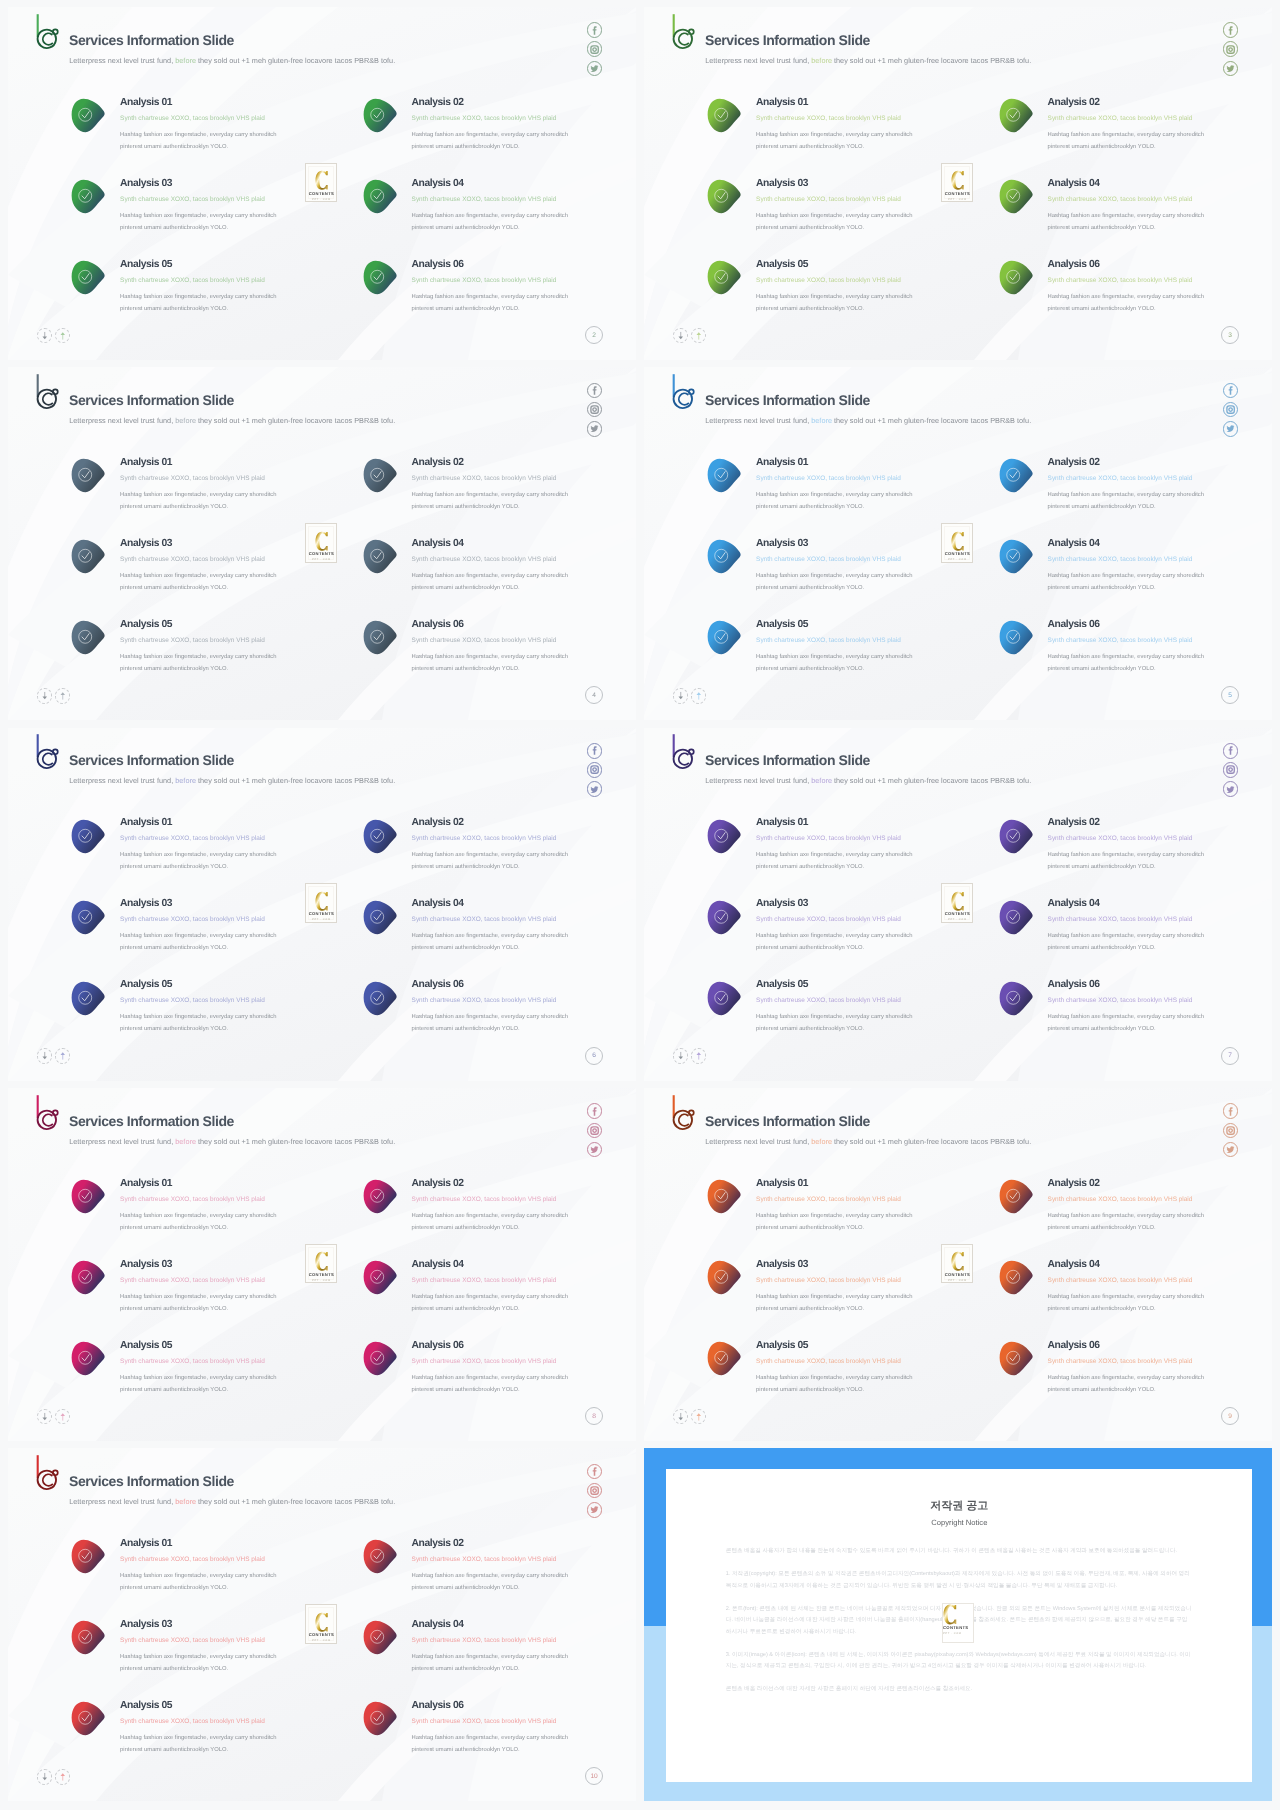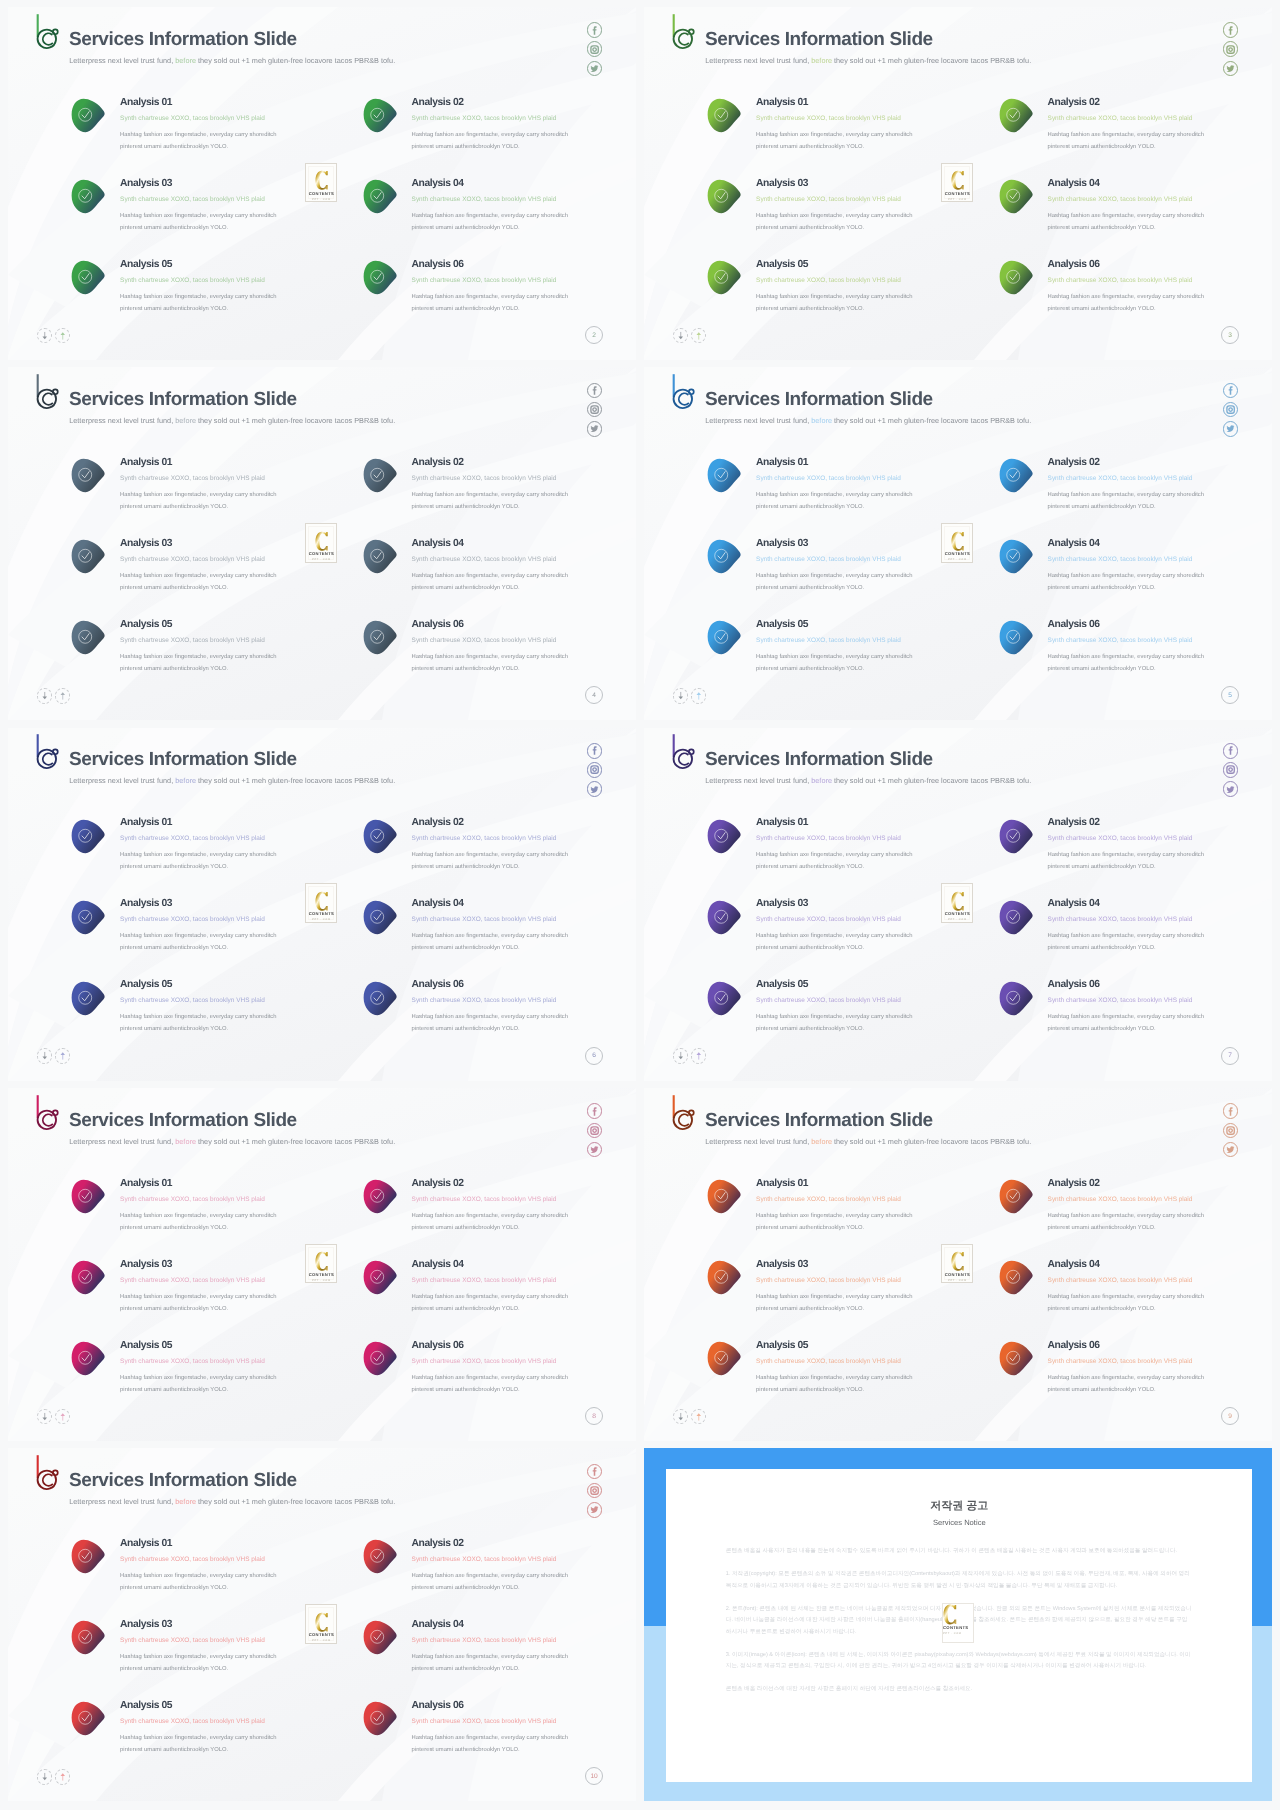--- a/index.html
+++ b/index.html
@@ -6,21 +6,21 @@
   body{width:1280px;height:1810px;background:#f7f8f9;font-family:"Liberation Sans",sans-serif;overflow:hidden;
        -webkit-font-smoothing:antialiased;text-rendering:geometricPrecision;}
   .grid{position:relative;width:1280px;height:1810px;}
   .cell{position:absolute;width:628px;height:353px;}
   .slide{position:relative;width:628px;height:353px;overflow:hidden;background:#f5f6f7;}
   .bgwrap{position:absolute;left:0;top:0;width:628px;height:353px;overflow:hidden;}
   .bgwrap svg{position:absolute;left:0;top:0;display:block;}
 
   .logo{position:absolute;left:27.9px;top:5.8px;width:23px;height:37px;}
   .logo svg{display:block;}
-  .title{position:absolute;left:61px;top:25.8px;font-size:19px;font-weight:700;
+  .title{position:absolute;left:61px;top:25.8px;font-size:14px;font-weight:700;
          color:#4e5662;letter-spacing:-0.42px;white-space:nowrap;line-height:14px;}
   .subtitle{position:absolute;left:61.2px;top:49.5px;font-size:7.3px;color:#8b9097;
             white-space:nowrap;letter-spacing:0.005px;line-height:8px;}
 
   .social{position:absolute;left:578.9px;top:15.3px;display:flex;flex-direction:column;gap:3.6px;align-items:center;}
   .sbtn{width:15.6px;height:15.6px;border-radius:50%;border:1px solid #b9bdc2;display:flex;align-items:center;justify-content:center;box-sizing:border-box;}
   .sbtn svg{display:block;}
 
   .item{position:absolute;width:290px;height:62px;}
   .tear{position:absolute;left:-1px;top:0px;width:37px;height:35px;}
@@ -2042,21 +2042,21 @@
     </div>
   </div>
   <div class="pagenum" style="color: rgb(210, 143, 143); border-color: rgb(191, 195, 199);">10</div>
 </div>
     </div>
     <div class="cell" style="left: 644px; top: 1448.4px;">
       <div class="cp-slide">
         <div class="cp-band"></div>
         <div class="cp-paper">
           <div class="cp-h1">저작권 공고</div>
-          <div class="cp-h2">Services Notice</div>
+          <div class="cp-h2">Copyright Notice</div>
           <div class="cp-body">
             <p>콘텐츠 배움길 사용자가 합의 내용을 한눈에 숙지할수 있도록 바르게 읽어 주시기 바랍니다. 귀하가 이 콘텐츠 배움길 사용하는 것은 사용자 계약과 보호에 동의하셨음을 알려드립니다.</p>
             <p>1. 저작권(copyright): 모든 콘텐츠의 소유 및 저작권은 콘텐츠바이고디자인(Contentsbykaout)과 제작자에게 있습니다. 사전 동의 없이 도용적 이용, 무단전재, 배포, 복제, 사용에 의하여 영리 목적으로 이용하시고 제3자에게 이용하는 것은 금지되어 있습니다. 위반한 도용 행위 발견 시 민·형사상의 책임을 물습니다. 무단 복제 및 재배포를 금지합니다.</p>
             <p>2. 폰트(font): 콘텐츠 내에 된 서체는 한글 폰트는 네이버 나눔글꼴로 제작되었으며 디자인이 제작되었습니다. 한글 외의 모든 폰트는 Windows System에 설치된 서체로 문서를 제작되었습니다. 네이버 나눔글꼴 라이선스에 대한 자세한 사항은 네이버 나눔글꼴 홈페이지(hangeul.naver.com)를 참조하세요. 폰트는 콘텐츠와 함께 제공되지 않으므로, 필요한 경우 해당 폰트를 구입하시거나 무료폰트로 변경하여 사용하시기 바랍니다.</p>
             <p>3. 이미지(image) &amp; 아이콘(icon): 콘텐츠 내에 된 서체는, 이미지와 아이콘은 pixabay(pixabay.com)와 Webdays(webdays.com) 등에서 제공한 무료 저작물 및 이미지이 제작되었습니다. 이미지는, 정식으로 제공되고 콘텐츠의, 구입한다 시, 이에 관한 권리는, 귀하가 받으고 4인하시고 필요할 경우 이미지를 삭제하시거나 이미지를 변경하여 사용하시기 바랍니다.</p>
             <p>콘텐츠 배움 라이선스에 대한 자세한 사항은 홈페이지 하단에 자세한 콘텐츠라이선스를 참조하세요.</p>
           </div>
         </div>
         <div class="cp-logo">
           <div class="cinner">

